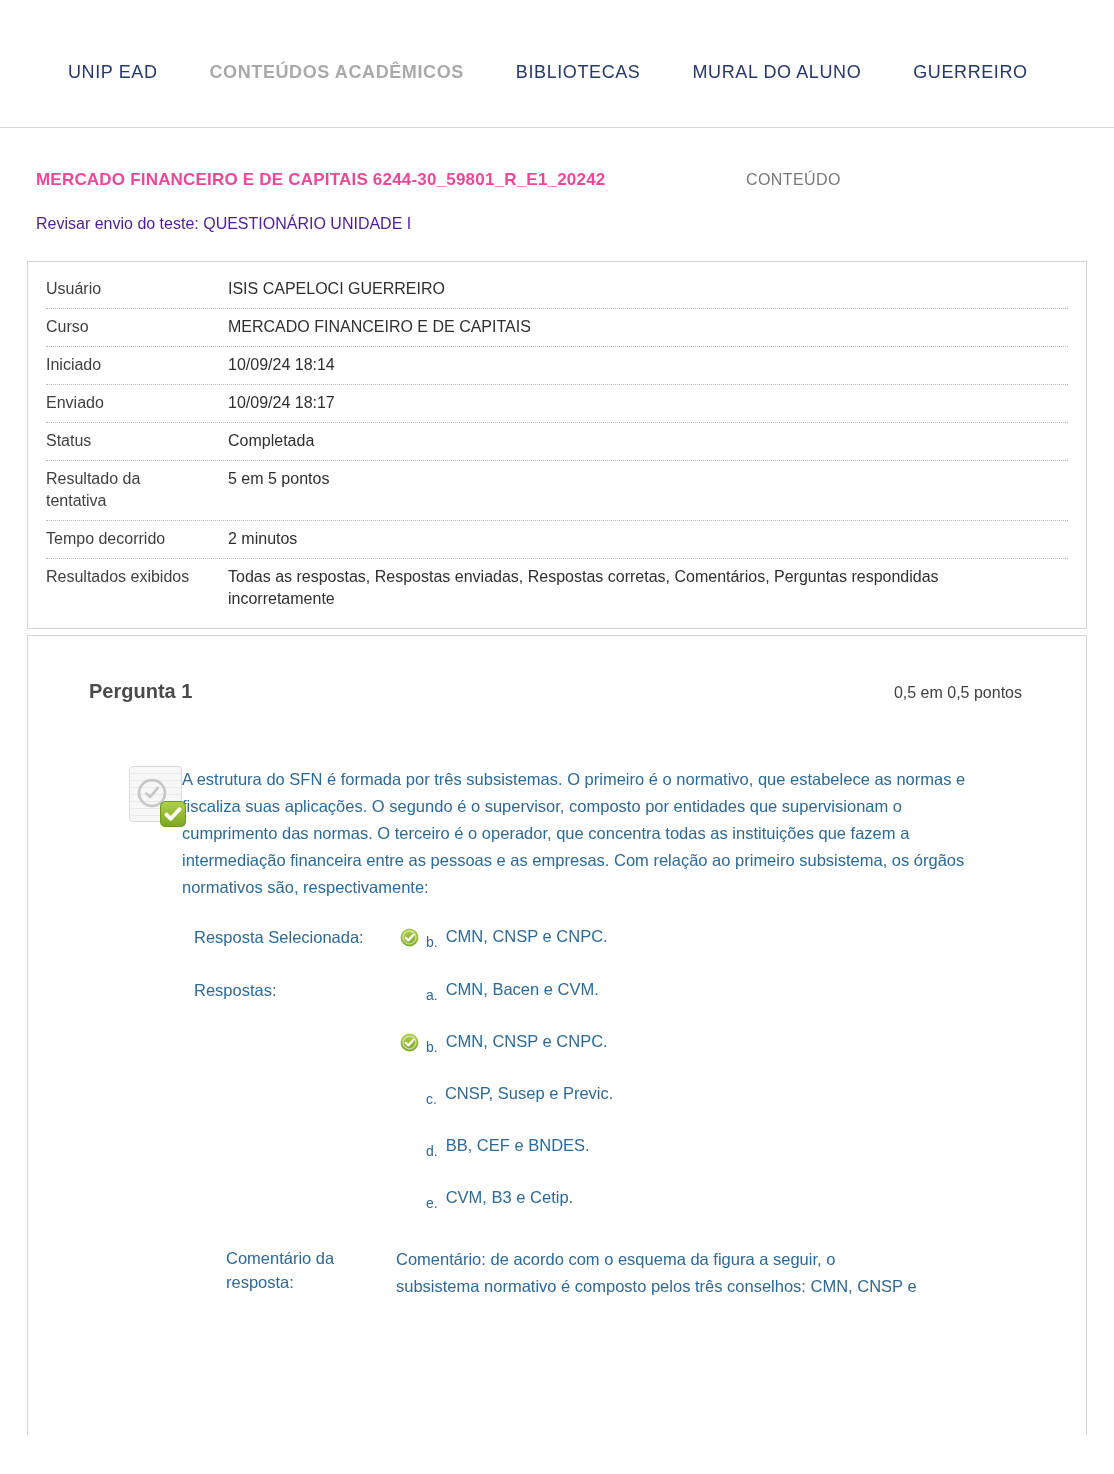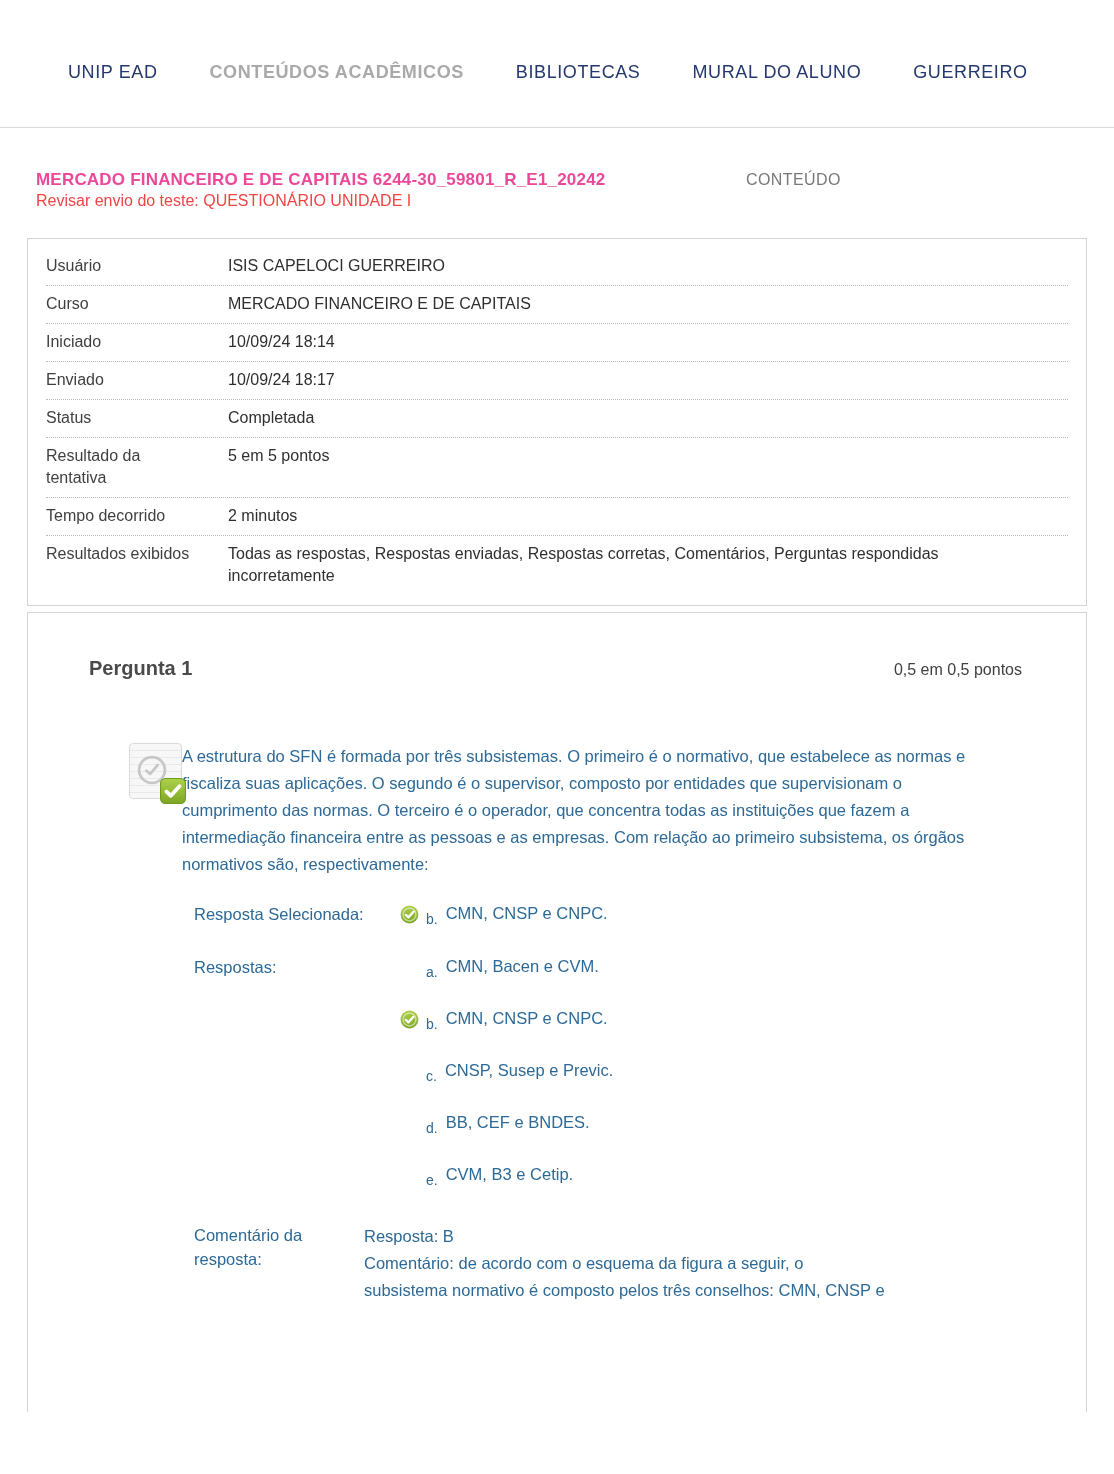--- a/index.html
+++ b/index.html
@@ -23,21 +23,21 @@
   .nav-item.active { color:#a9a9a9; font-weight:700; }
 
   
   .page-header { margin:42px 36px 0 36px; position:relative; }
   .course-title { font-size:17px; font-weight:700; color:#ec4899; letter-spacing:.2px; }
   .content-link {
     position:absolute; left:683px; top:1px;
     font-size:16px; color:#787878; letter-spacing:.4px;
     text-decoration:none; cursor:pointer;margin-left:27px;
   }
-  .subtitle { margin-top:2px; font-size:16px; color:#ef4444; }
+  .subtitle { margin-top:25px; font-size:16px; color:#4c1d95; }
 
   
   .info-box {
     margin:28px 27px 0 27px; border:1px solid #d4d4d4;
     padding:9px 18px 10px 18px; background:#fff;
   }
   .info-row {
     display:flex; align-items:flex-start;
     padding:7px 0 8px 0; border-bottom:1px dotted #b9b9b9;
     font-size:16px; line-height:22px;
@@ -84,21 +84,21 @@
   .opt-check { width:20px; flex:0 0 20px; position:relative; top:3px; }
   .opt-check svg { width:19px; height:19px; display:block; }
   .opt-letter { font-size:14px; position:relative; top:6px; margin:0 8px 0 6px; }
   .opt-text { white-space:nowrap; }
 
   .sel-row { margin-bottom:0; }
   .sel-row .option { margin-bottom:31px; }
 
   .feedback { line-height:27px; margin-top:8px; }
   .feedback div { white-space:nowrap; }
-  .fb-row .ans-label { margin-top:8px; }
+  .fb-row .ans-label { margin-top:8px;margin-left:32px; }
 </style>
 </head>
 <body>
 
 <svg width="0" height="0" style="position:absolute" aria-hidden="true">
   <defs>
     <linearGradient id="ggrad" x1="0" y1="0" x2="0" y2="1">
       <stop offset="0" stop-color="#aed14c"></stop>
       <stop offset="1" stop-color="#7da622"></stop>
     </linearGradient>
@@ -232,20 +232,19 @@
           <span class="opt-check empty"></span>
           <span class="opt-letter">e.</span>
           <span class="opt-text">CVM, B3 e Cetip.</span>
         </div>
       </div>
     </div>
 
     <div class="ans-row fb-row">
       <div class="ans-label">Comentário da resposta:</div>
       <div class="ans-value feedback">
-        <div>Resposta: B</div>
         <div>Comentário: de acordo com o esquema da figura a seguir, o</div>
         <div>subsistema normativo é composto pelos três conselhos: CMN, CNSP e</div>
       </div>
     </div>
 
   </div>
 </section>
 
 </body></html>

